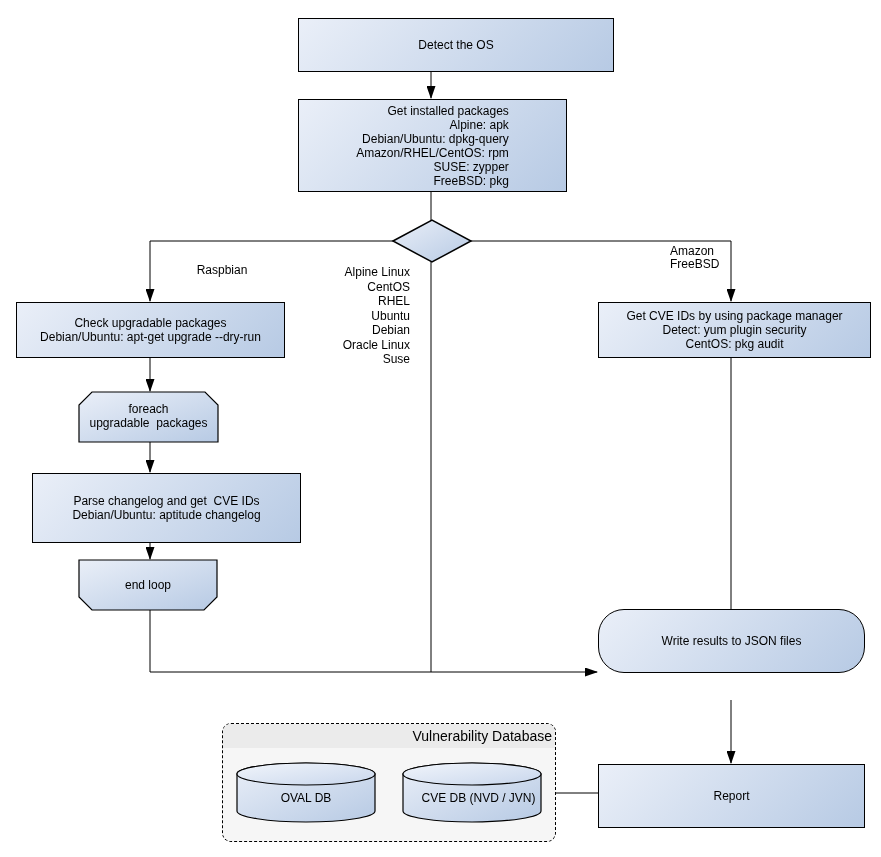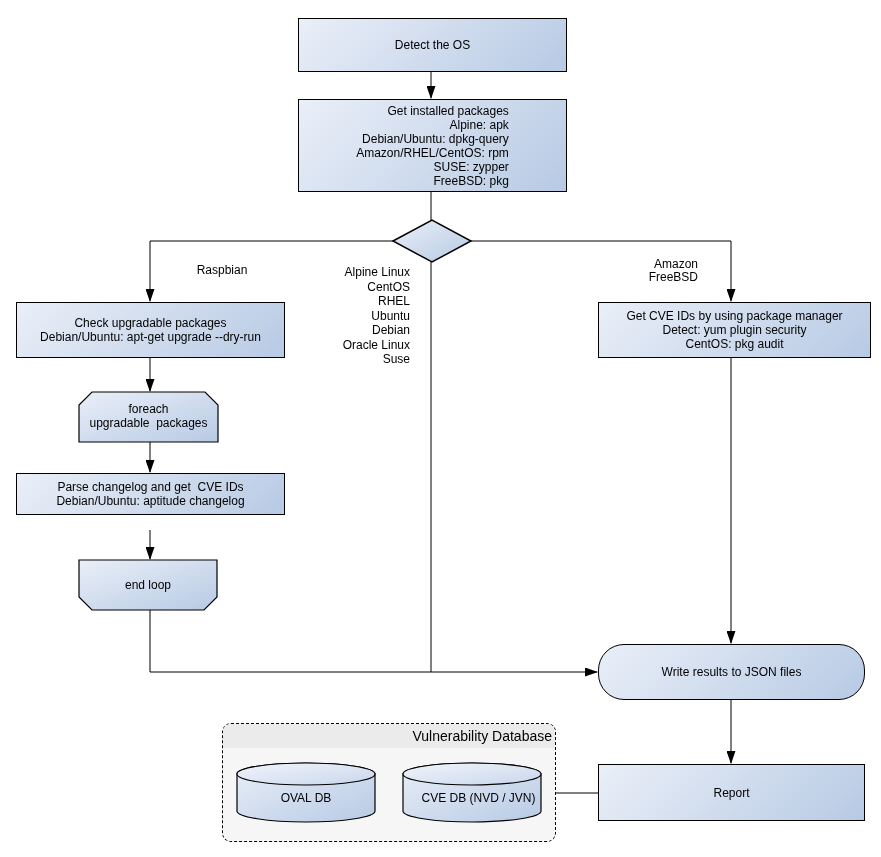--- a/index.html
+++ b/index.html
@@ -39,30 +39,30 @@
     border-radius:9px;
   }
   .db-band {
     height:24px;
     background:#ebebeb;
     border-radius:8px 8px 0 0;
     display:flex; align-items:center; justify-content:flex-end;
     padding:0 3px;
     font-size:14px;
   }
-  #n-detect        { left:298px; top:18px;  width:269px; height:54px; }
+  #n-detect        { left:298px; top:18px;  width:316px; height:54px; }
   #n-packages      { left:298px; top:99px;  width:269px; height:93px; }
   #n-check         { left:16px;  top:302px; width:269px; height:56px; }
-  #n-parse         { left:16px;  top:473px; width:269px; height:42px; }
+  #n-parse         { left:32px;  top:473px; width:269px; height:70px; }
   #n-getcve        { left:598px; top:302px; width:273px; height:56px; }
-  #n-write         { left:598px; top:644px; width:267px; height:56px;border-radius:26px; }
-  #n-report        { left:598px; top:764px; width:267px; height:57px; }
+  #n-write         { left:598px; top:609px; width:267px; height:64px;border-radius:26px; }
+  #n-report        { left:598px; top:764px; width:267px; height:64px; }
   #lbl-raspbian    { left:180px; top:263px; width:84px;  text-align:center; }
   #lbl-oslist      { right:471px; top:265px; text-align:right; line-height:14.5px; }
-  #lbl-amzfbsd     { left:618px; top:245px; width:80px; text-align:right; line-height:13px;margin-top:13px; }
+  #lbl-amzfbsd     { left:670px; top:245px; width:80px; text-align:left; line-height:13px; }
   #lbl-foreach     { left:79px;  top:402px; width:139px; }
   #lbl-endloop     { left:79px;  top:578px; width:138px; }
   #lbl-ovaldb      { left:237px; top:791px; width:138px; text-align:center; }
   #lbl-cvedb       { left:403px; top:791px; width:151px; text-align:center; }
 </style>
 </head>
 <body>
 
 <div class="canvas">
 

